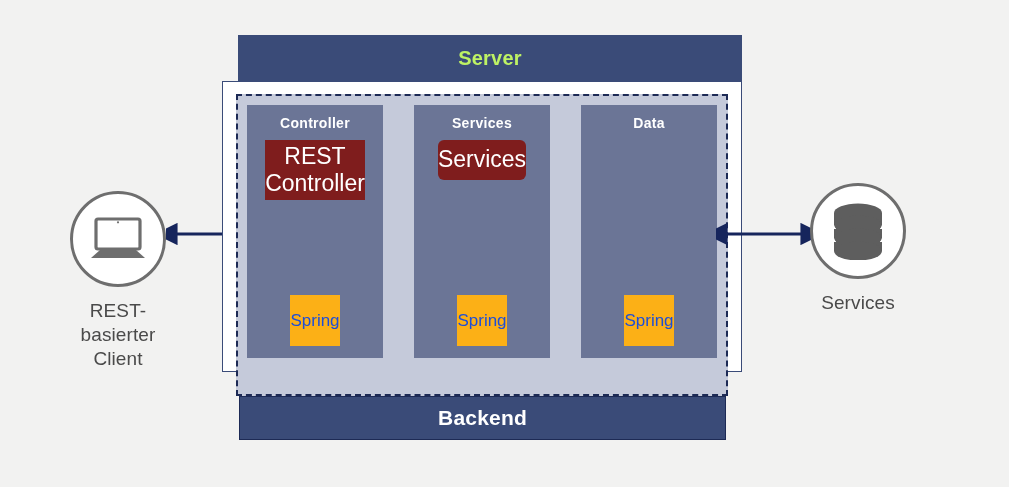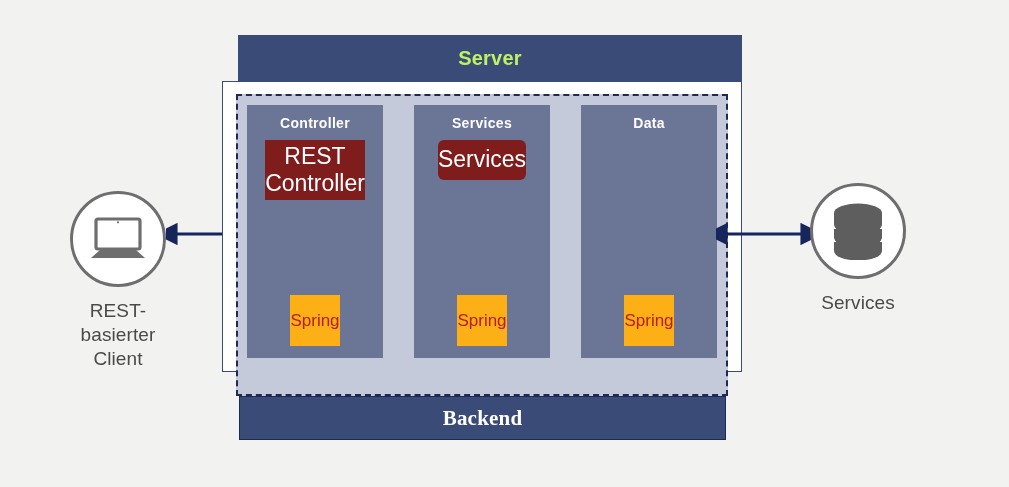--- a/index.html
+++ b/index.html
@@ -128,21 +128,21 @@
     display: flex;
     align-items: center;
     justify-content: center;
     box-sizing: border-box;
   }
   .column-top-box.two-line { height: 60px; }
   .column-top-box.one-line { height: 40px; }
   .column-spacer { flex: 1 1 auto; }
   .column-bottom-box {
     background: #fcb016;
-    color: #b91c1c;
+    color: #1d4ed8;
     font-size: 17px;
     height: 51px;
     display: flex;
     align-items: center;
     justify-content: center;
     box-sizing: border-box;
   }
 
   
   .backend-bar {
@@ -156,21 +156,20 @@
     box-sizing: border-box;
     display: flex;
     align-items: center;
     justify-content: center;
   }
   .backend-label {
     color: #ffffff;
     font-size: 21px;
     font-weight: bold;
     letter-spacing: .2px;
-    font-family: Liberation Serif, serif;
   }
 </style>
 </head>
 <body>
 
 <div id="canvas">
 
   <div class="node" style="left:57px; top:191px; width:122px;">
     <div class="node-circle">
       <svg width="62" height="46" viewBox="0 0 62 46">

